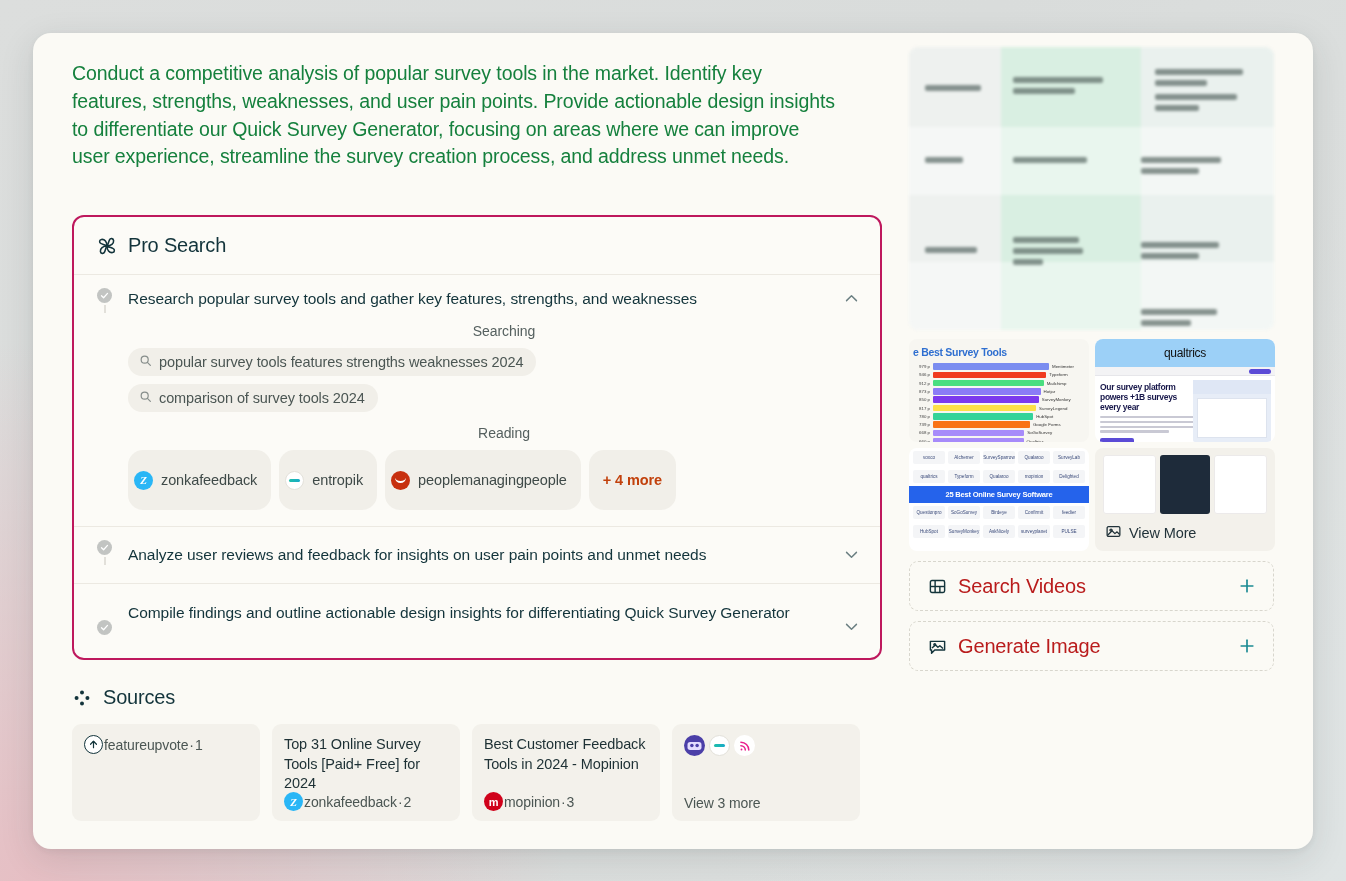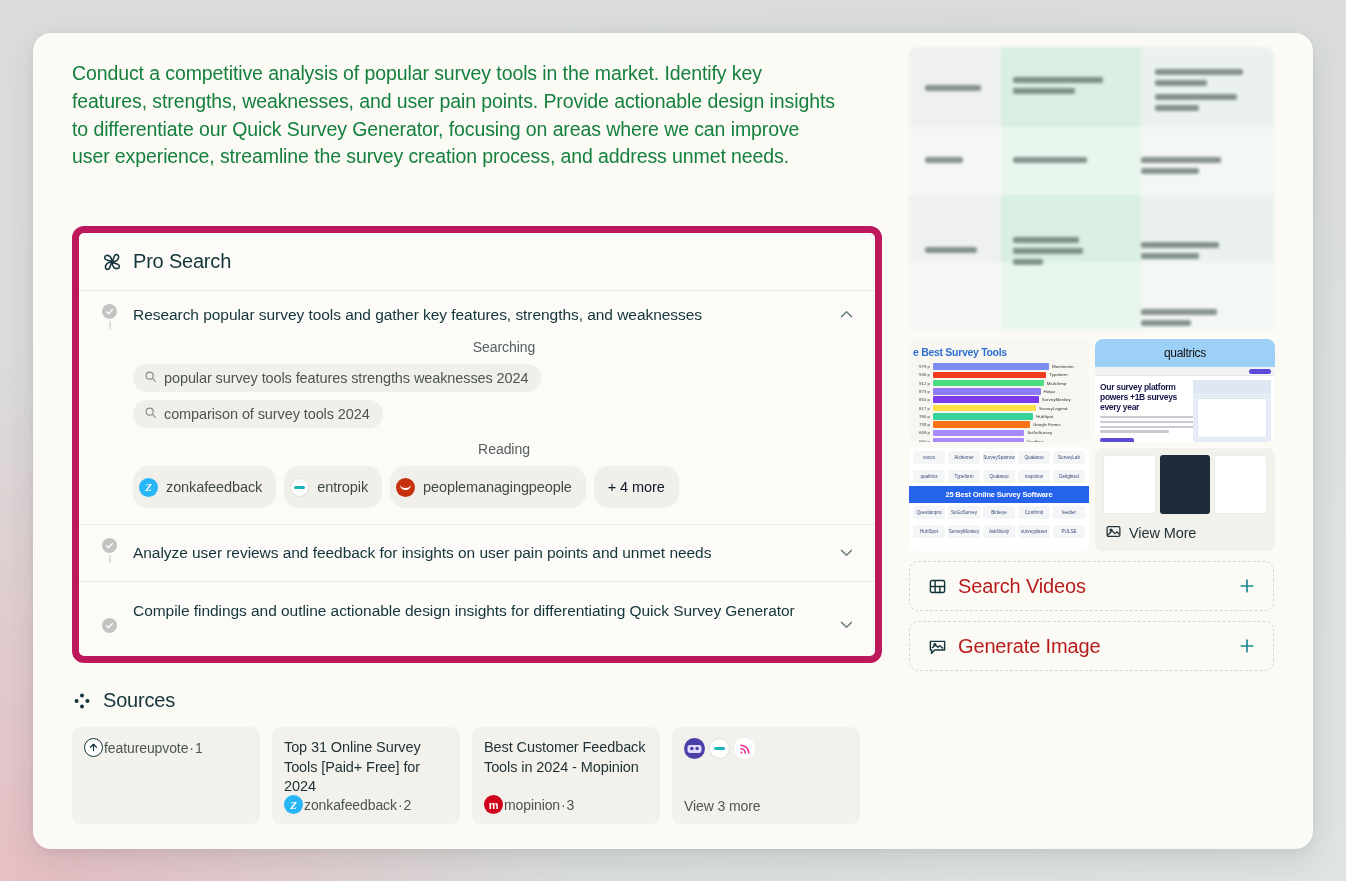--- a/index.html
+++ b/index.html
@@ -32,22 +32,22 @@
   .prompt {
     font-size: 19.5px;
     line-height: 27.8px;
     color: #15803d;
     letter-spacing: -0.1px;
     width: 770px;
   }
 
   
   .pro-card {
-    margin-top: 55px;
-    border: 7px solid #be185d;
+    margin-top: 44px;
+    border: 2px solid #be185d;
     border-radius: 12px;
     background: #fcfbf7;
   }
   .pro-head {
     display: flex; align-items: center; gap: 10px;
     padding: 17px 0 17px 22px;
     border-bottom: 1px solid #ece9e2;
   }
   .pro-head h2 {
     font-size: 20px; font-weight: 400; color: #13343b; letter-spacing: -0.2px;
@@ -93,21 +93,21 @@
     max-width: 100%;
   }
   .chip .mag { width: 13px; height: 13px; flex: 0 0 13px; opacity: .68; }
 
   .src-chip {
     display: inline-flex; align-items: center; gap: 8px;
     background: #f1efe9; border-radius: 15px;
     padding: 5px 14px 5px 6px;
     font-size: 14.5px; color: #3f4a48; letter-spacing: -0.1px;
   }
-  .src-chip.plain { padding: 13px 14px; color: #0f172a; }
+  .src-chip.plain { padding: 22px 14px; color: #c2410c; font-weight: bold; }
   .fav {
     width: 19px; height: 19px; border-radius: 50%;
     flex: 0 0 19px; display: flex; align-items: center; justify-content: center;
     font-size: 11px; font-weight: bold; color: #fff; overflow: hidden;
   }
   .fav.zonka { background: #29b6f6; font-family: "Liberation Serif", serif; font-style: italic; }
   .fav.entropik { background: #ffffff; border: 1px solid #e3e1da; }
   .fav.entropik i {
     display: block; width: 11px; height: 3px; border-radius: 2px;
     background: linear-gradient(90deg,#1fbfa8,#18a9c9); font-style: normal;

